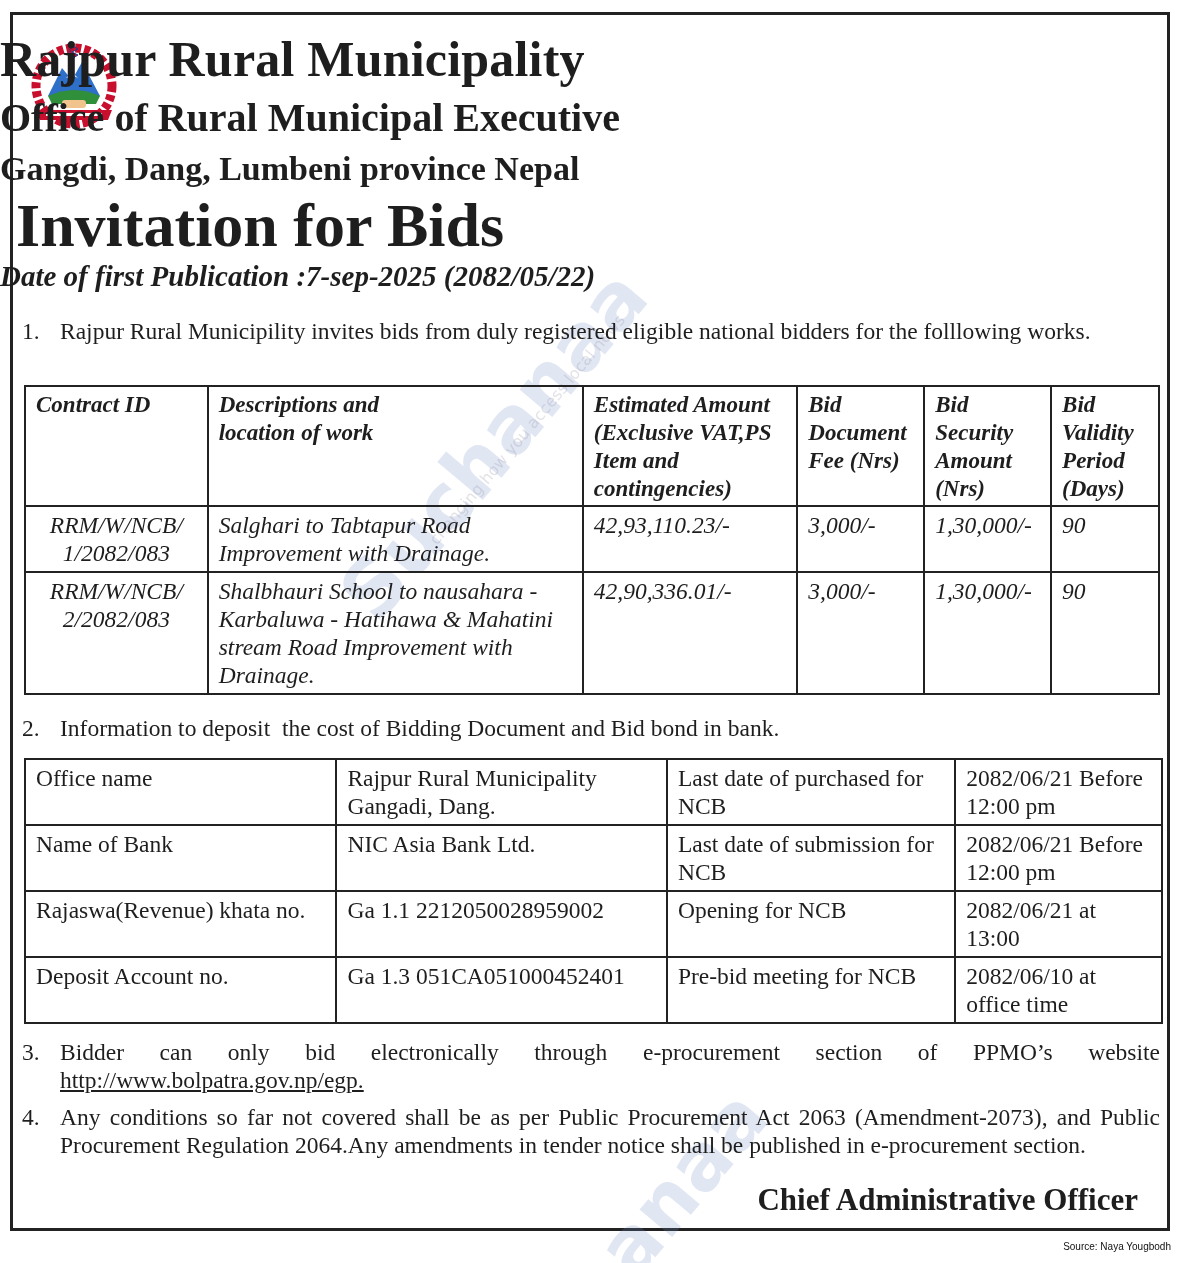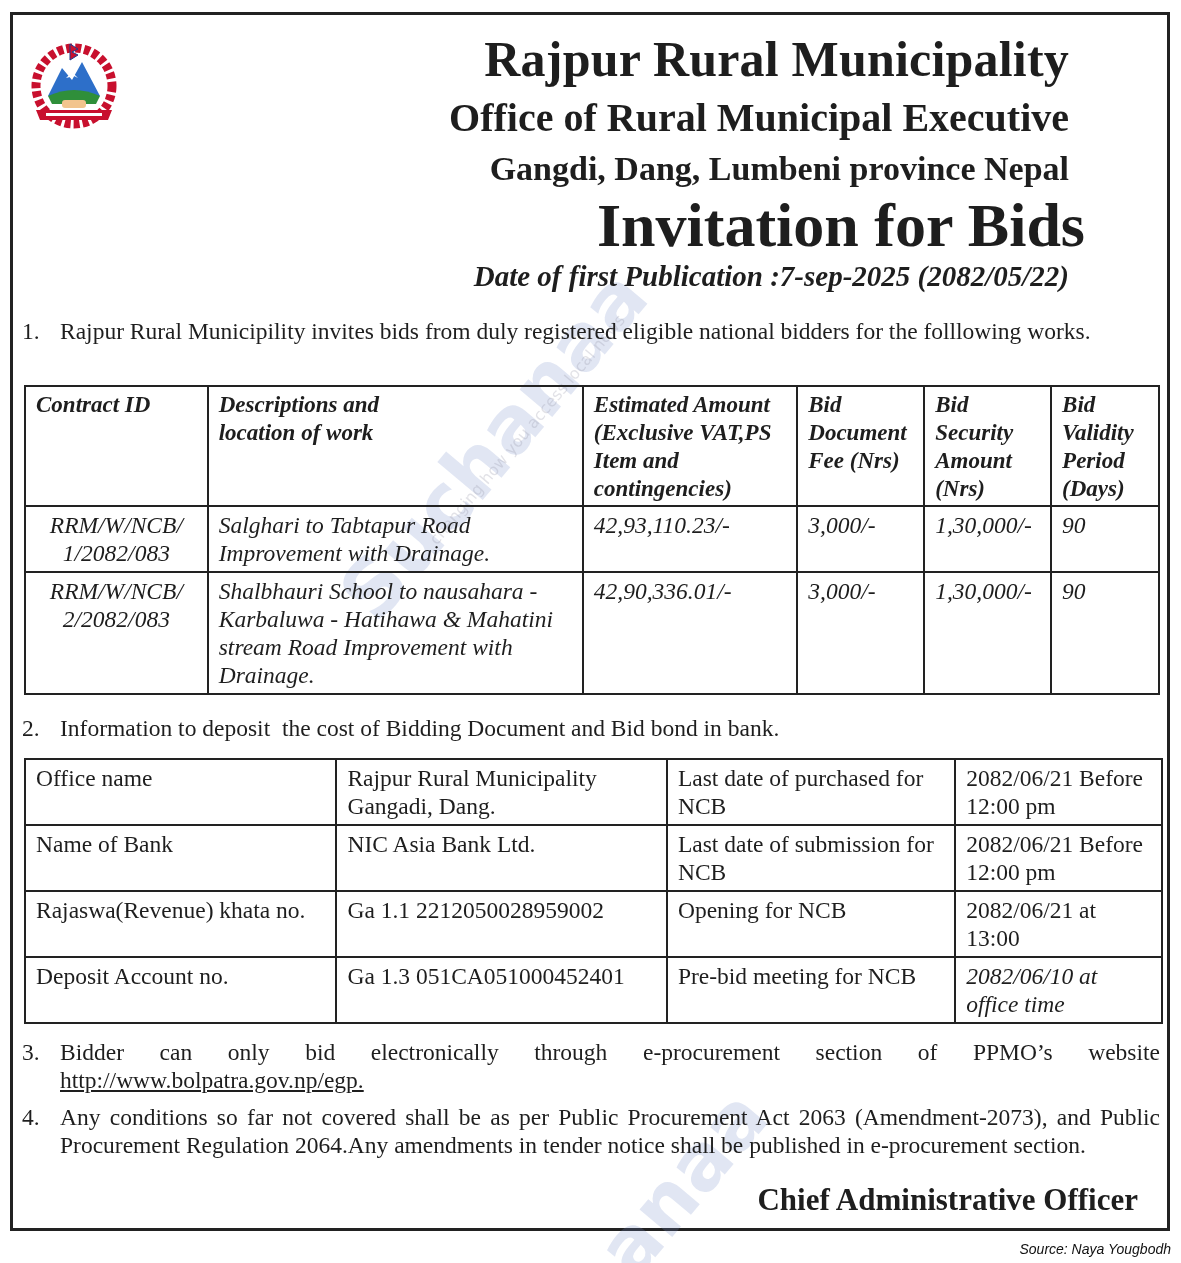--- a/index.html
+++ b/index.html
@@ -16,21 +16,21 @@
     position: absolute; font-family: "DejaVu Sans", sans-serif; font-weight: bold;
     color: rgba(120,140,200,0.22); transform: rotate(-50deg); pointer-events: none;
     white-space: nowrap;
   }
   .watermark-sub {
     position: absolute; font-family: "DejaVu Sans", sans-serif;
     color: rgba(150,150,170,0.28); transform: rotate(-50deg); pointer-events: none;
     white-space: nowrap; font-size: 16px;
   }
   .logo { position: absolute; left: 26px; top: 38px; width: 96px; height: 96px; }
-  .hdr { position: absolute; left: 0; width: 1069px; text-align: right; font-weight: bold; }
+  .hdr { position: absolute; left: 0; width: 1069px; text-align: left; font-weight: bold; }
   .h1 { top: 30px; font-size: 50px; letter-spacing: 0.2px; }
   .h2 { top: 94px; font-size: 40px; }
   .h3 { top: 150px; font-size: 34px; }
   .h4 { top: 190px; font-size: 62px; margin-left: 16px; }
   .h5 { top: 260px; font-size: 29px; font-style: italic; }
   .para {
     position: absolute; left: 22px; width: 1138px; font-size: 23.5px; line-height: 28px;
     text-align: justify;
   }
   .para .num { position: absolute; left: 0; top: 0; }
@@ -38,21 +38,21 @@
   .para a { color: #1e1e1e; text-decoration: underline; }
   table { position: absolute; border-collapse: collapse; }
   td, th { border: 2px solid #222; vertical-align: top; text-align: left; }
   table.t1 { left: 24px; top: 385px; width: 1136px; font-style: italic; }
   table.t1 th { font-weight: bold; font-size: 23px; line-height: 28px; padding: 4px 10px 2px 10px; }
   table.t1 td { font-size: 23.5px; line-height: 28px; padding: 4px 10px 2px 10px; }
   table.t2 { left: 24px; top: 758px; width: 1139px; }
   table.t2 td { font-size: 23.5px; line-height: 28px; padding: 4px 10px 4px 10px; height: 57px; box-sizing: border-box; }
   .sig { position: absolute; right: 43px; top: 1182px; font-size: 31px; font-weight: bold; }
   .source {
-    position: absolute; right: 10px; top: 1241px; font-size: 14px; font-style: italic;
+    position: absolute; right: 10px; top: 1241px; font-size: 10px; 
     font-family: "Liberation Sans", sans-serif; color: #111;
   }
 </style>
 </head>
 <body>
 
 <div class="frame"></div>
 
 <div class="watermark" style="left:280px; top:400px; font-size:78px;">Suchanaa</div>
 <div class="watermark-sub" style="left:380px; top:420px;">changing how you access local news</div>
@@ -145,21 +145,21 @@
   <tr>
     <td style="height:66px;">Rajaswa(Revenue) khata no.</td>
     <td>Ga 1.1 2212050028959002</td>
     <td>Opening for NCB</td>
     <td style="padding-right:56px;">2082/06/21 at 13:00</td>
   </tr>
   <tr>
     <td style="height:66px;">Deposit Account no.</td>
     <td>Ga 1.3 051CA051000452401</td>
     <td>Pre-bid meeting for NCB</td>
-    <td style="padding-right:60px;font-style:italic;">2082/06/10 at office time</td>
+    <td style="padding-right:60px;">2082/06/10 at office time</td>
   </tr>
 </tbody>
   </table>
 
 <div class="para" style="top:1038px;">
   <span class="num">3.</span>
   <span class="txt"><span>Bidder can only bid electronically through e-procurement section of PPMO’s website </span><a href="#">http://www.bolpatra.gov.np/egp.</a></span>
 </div>
 
 <div class="para" style="top:1103px;">

